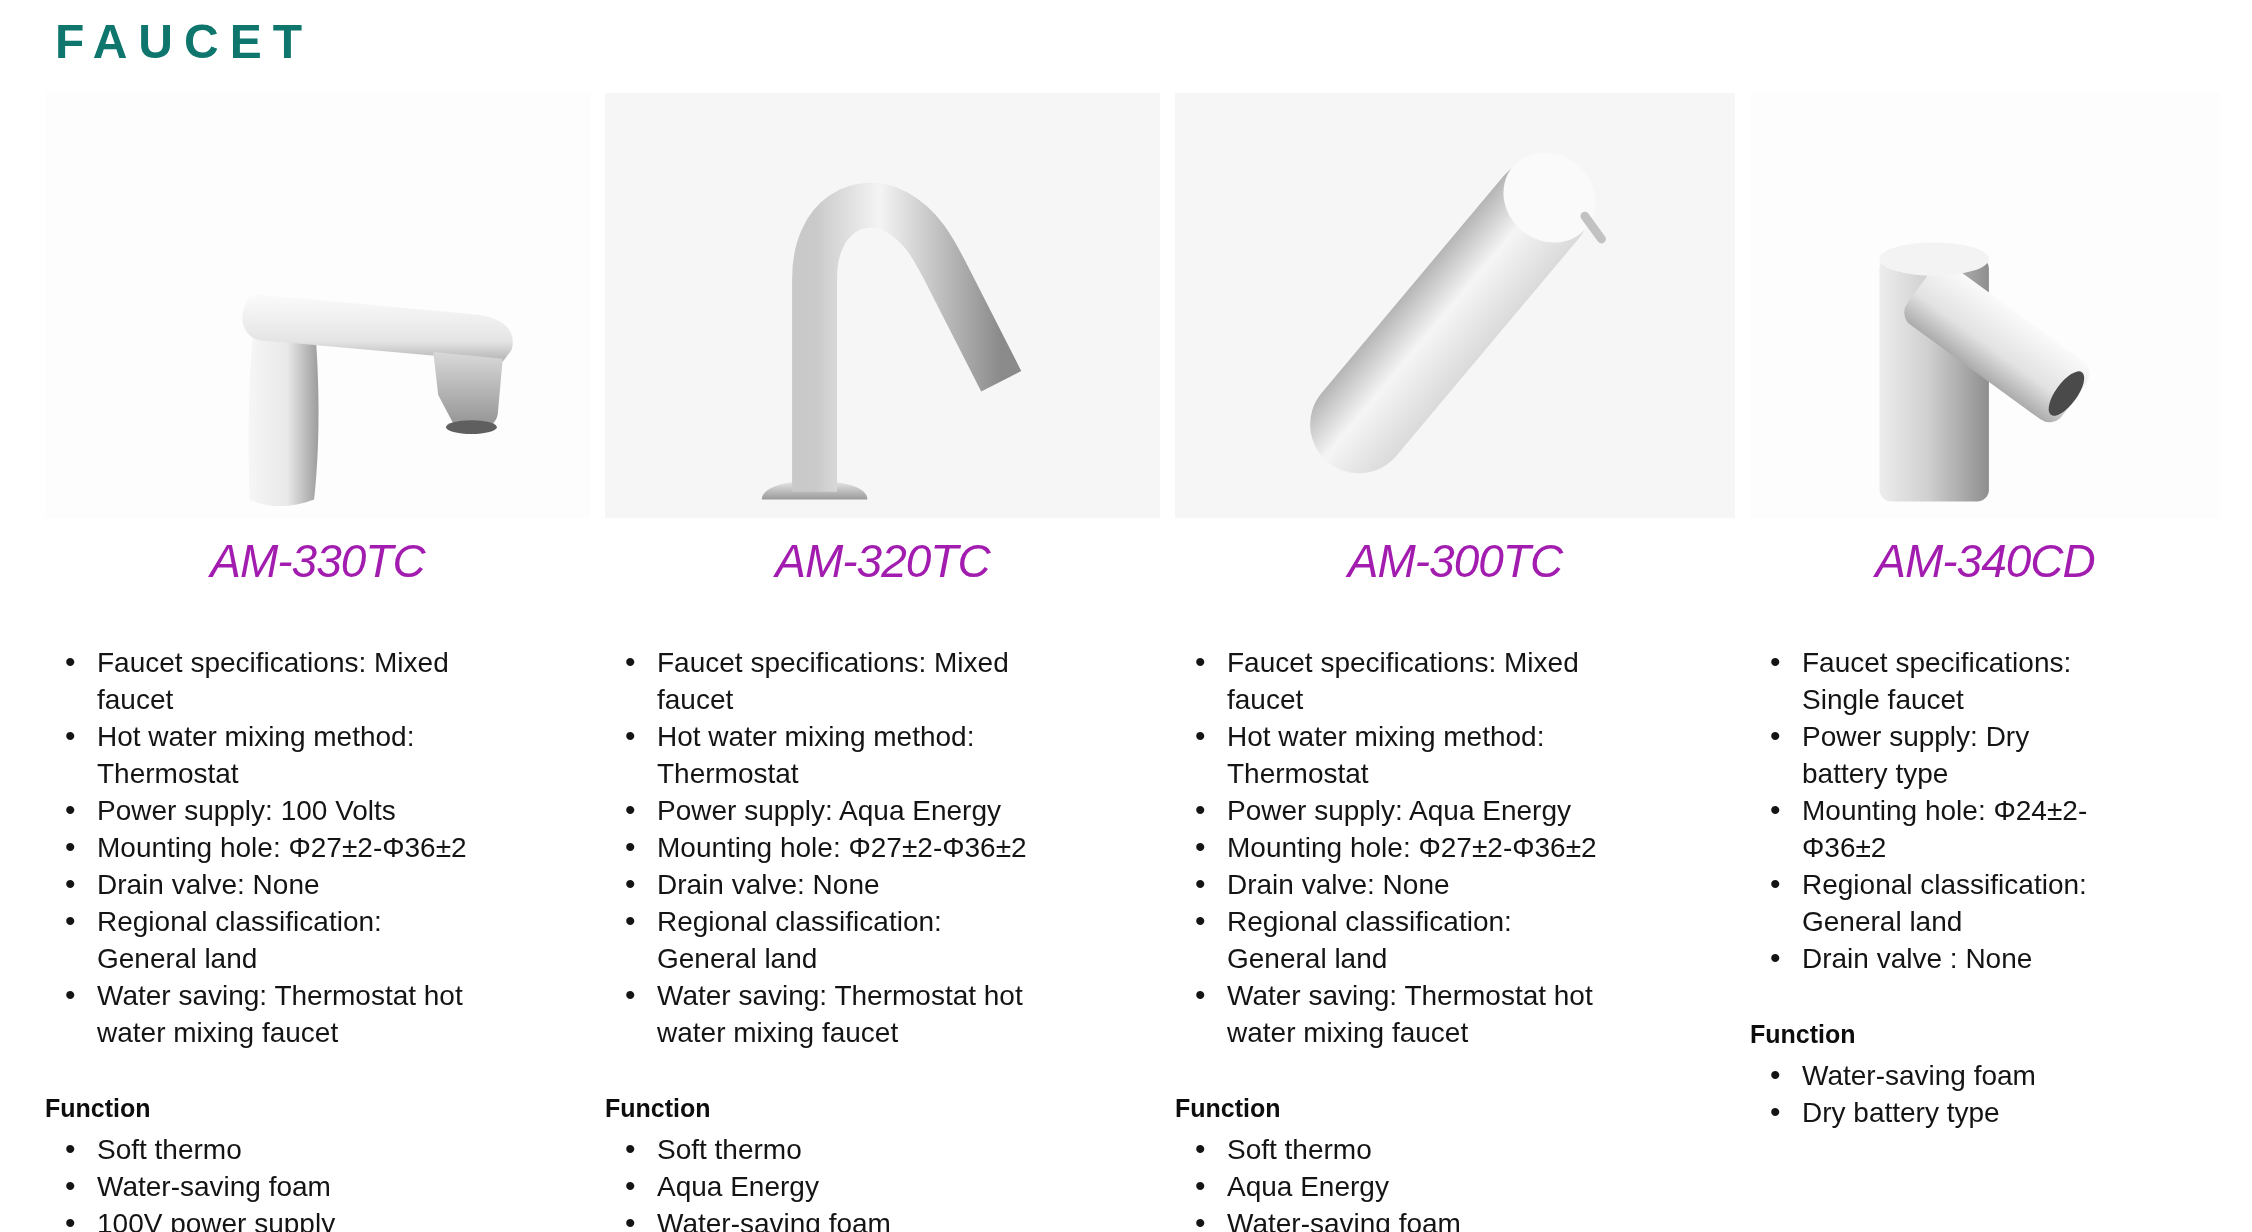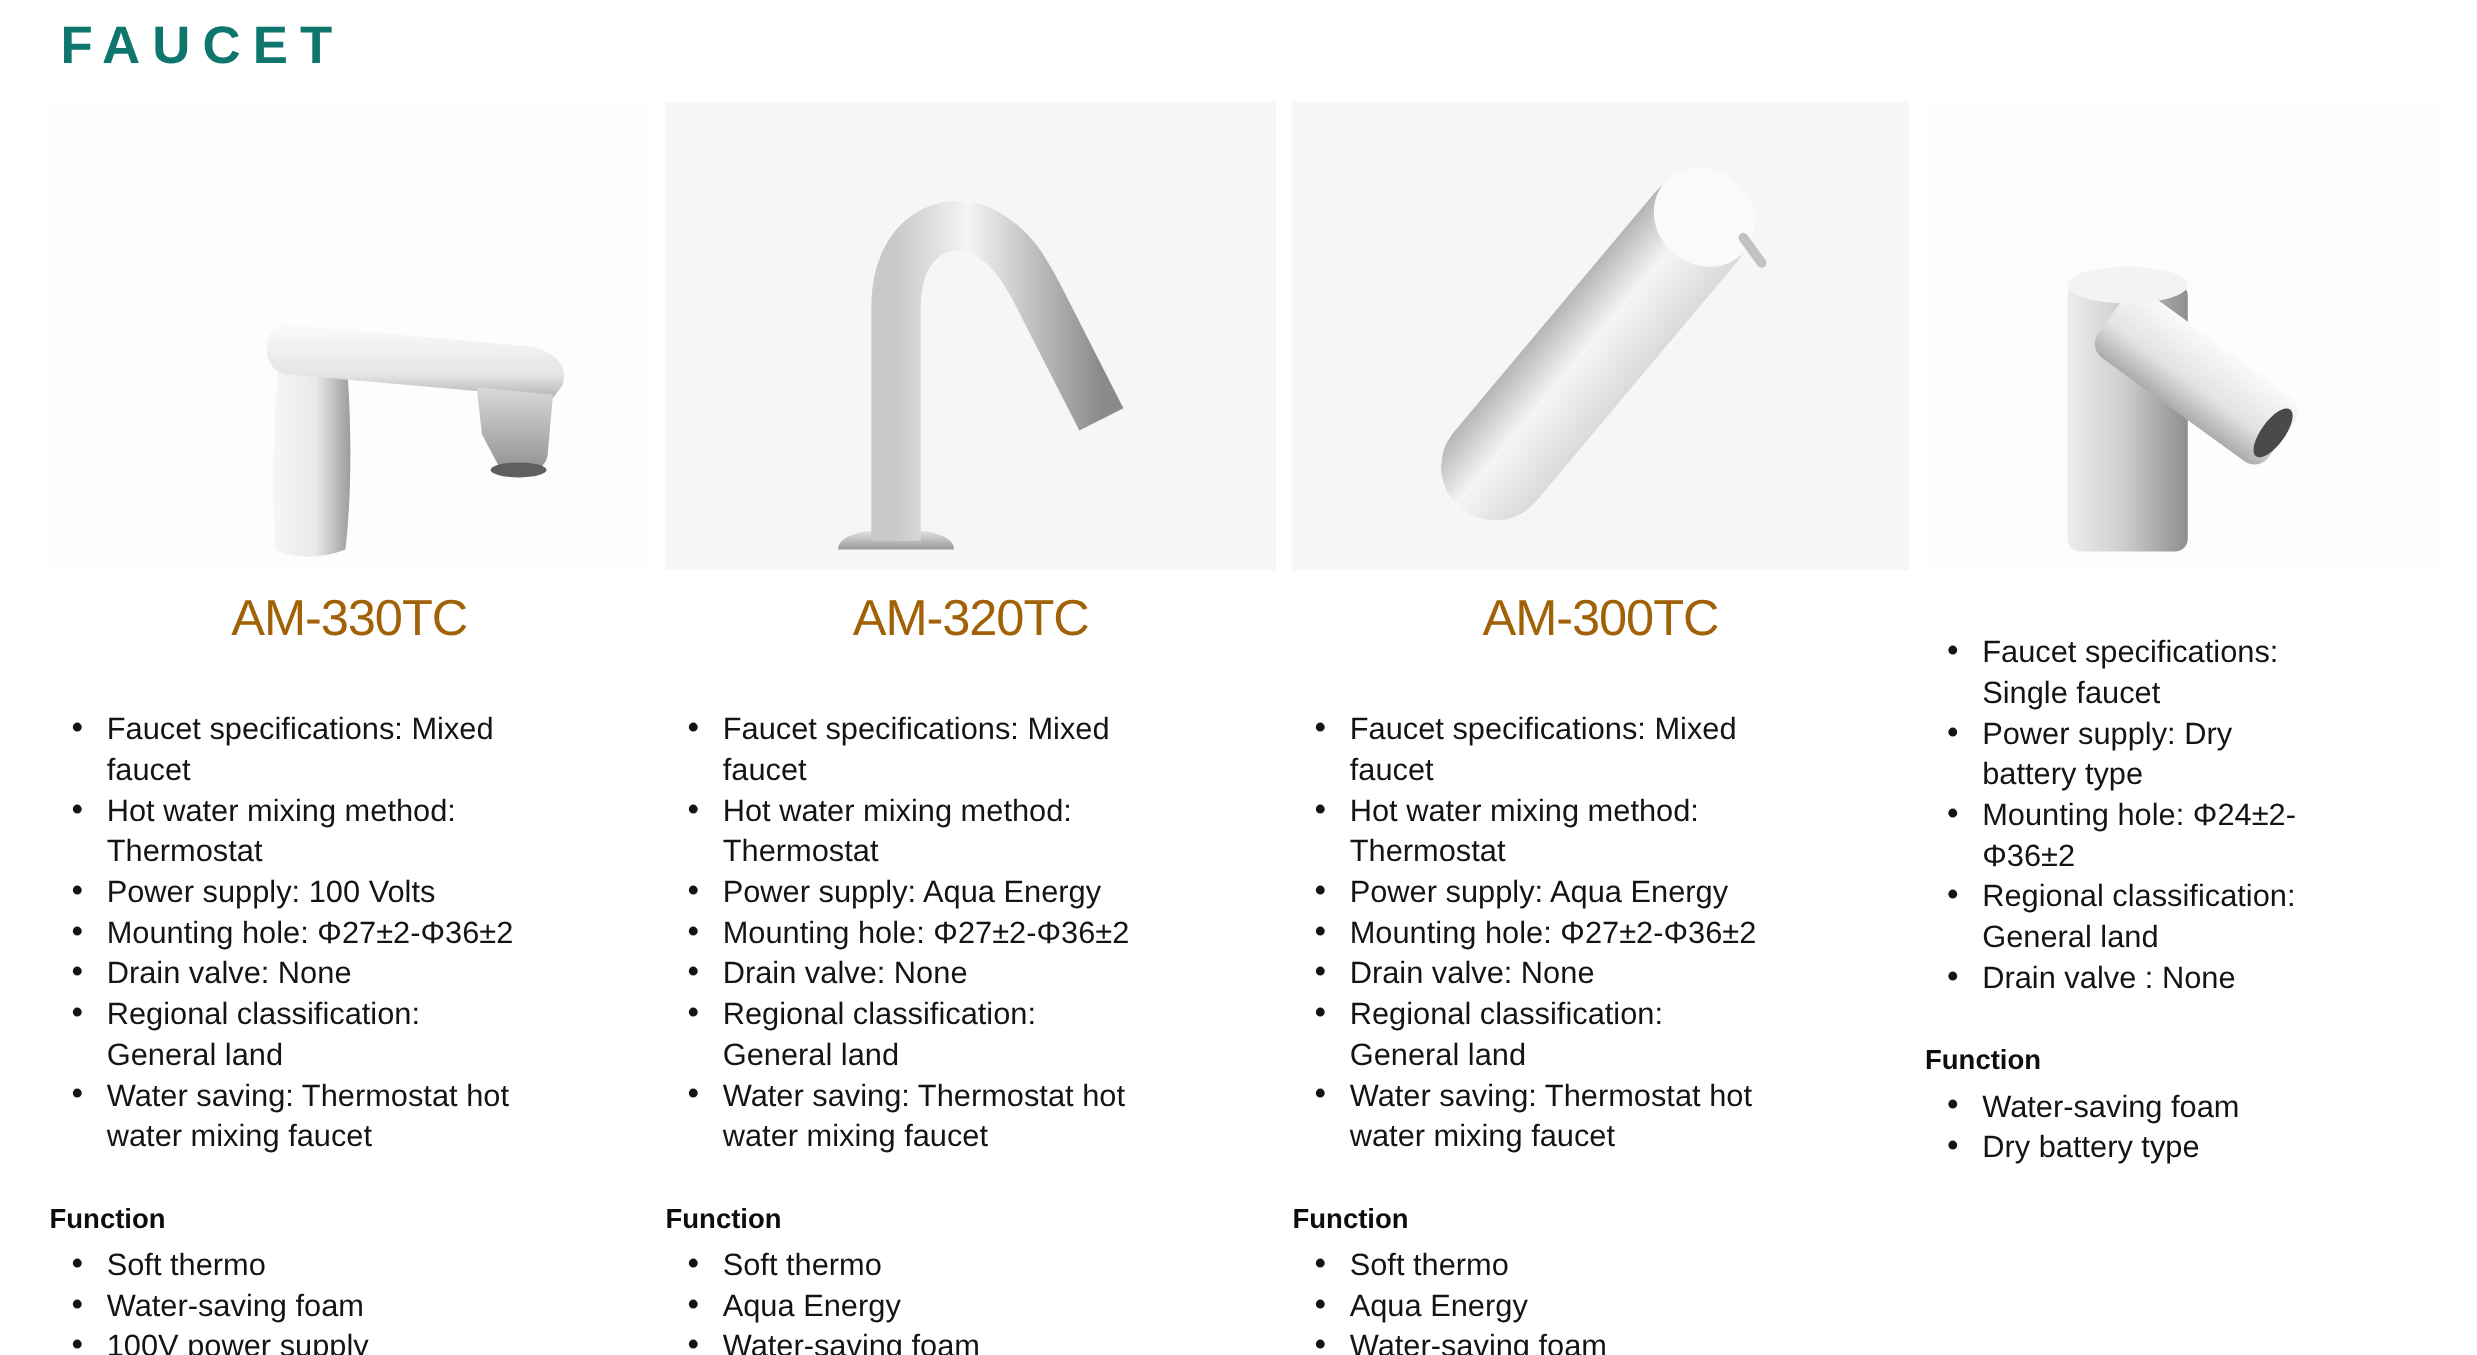--- a/index.html
+++ b/index.html
@@ -27,21 +27,22 @@
     display:flex; align-items:center; justify-content:center;
     background:#fdfdfd;
   }
   .product:nth-child(2) .image-box,
   .product:nth-child(3) .image-box { background:#f6f6f6; }
   .image-box svg { width:430px; height:420px; }
   .model {
     margin-top:16px;
     text-align:center;
     font-size:46px; font-weight:400; letter-spacing:-1px;
-    color:#a16207;
+    color:#a21caf;
+    font-style:italic;
   }
   ul { list-style:none; }
   .specs { margin-top:56px; }
   .specs li, .function li {
     position:relative;
     padding-left:52px;
     font-size:28px; line-height:37px;
     max-width:432px;
   }
   .specs li::before, .function li::before {
@@ -199,20 +200,21 @@
           </linearGradient>
         </defs>
         <rect x="112" y="160" width="112" height="250" rx="12" fill="url(#f4a)"></rect>
         <g transform="rotate(36 168 200)">
           <rect x="150" y="164" width="196" height="74" rx="16" fill="url(#f4b)"></rect>
           <ellipse cx="336" cy="201" rx="11" ry="27" fill="#4a4a4a"></ellipse>
         </g>
         <ellipse cx="168" cy="162" rx="56" ry="17" fill="#f3f3f3"></ellipse>
       </svg>
     </div>
+    <h2 class="model">AM-340CD</h2>
     <ul class="specs">
       <li>Faucet specifications: Single faucet</li>
       <li>Power supply: Dry battery type</li>
       <li>Mounting hole: Φ24±2-Φ36±2</li>
       <li>Regional classification: General land</li>
       <li>Drain valve : None</li>
     </ul>
     <div class="function">
       <h3>Function</h3>
       <ul>

